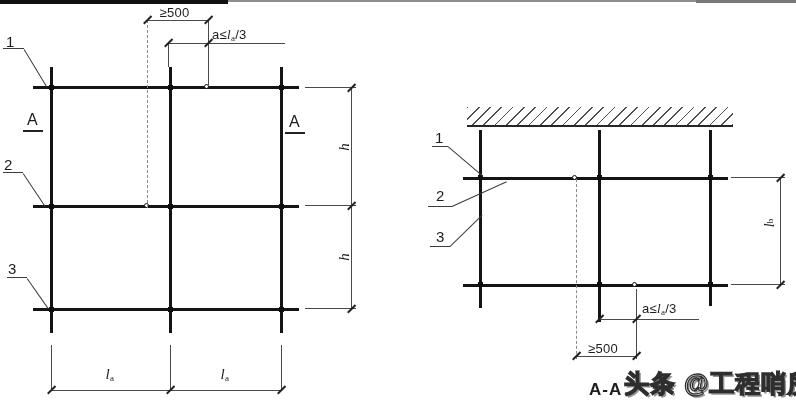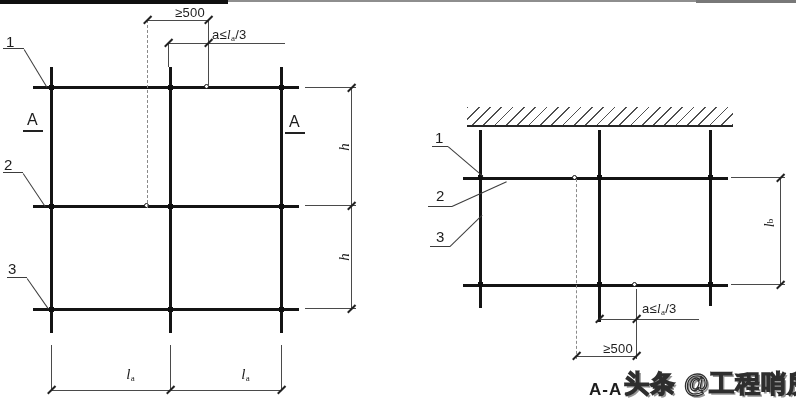--- a/index.html
+++ b/index.html
@@ -21,21 +21,21 @@
   .dot  { position:absolute; width:5px; height:5px; background:#0e0e0e; }
   .circ { position:absolute; width:5px; height:5px; border:1.5px solid #111;
           border-radius:50%; background:#fff; }
   
   .tk { position:absolute; width:11px; height:1.6px; background:#222;
         transform:rotate(-45deg); }
   
   .ld { position:absolute; height:1.3px; background:#3c3c3c; transform-origin:0 50%; }
   
   .dimtxt { position:absolute; font-size:13px; white-space:nowrap; letter-spacing:.3px; }
-  .ctr { text-align:right; }
+  .ctr { text-align:center; }
   .callout { position:absolute; font-size:15px; }
   .secmark { position:absolute; font-size:16px; border-bottom:2px solid #222;
              padding:0 5px 1px 4px; }
   .rot { display:flex; align-items:center; justify-content:center;
          transform:rotate(-90deg); }
   .it  { font-family:"Liberation Serif", serif; font-style:italic; }
   sub  { font-size:9px; vertical-align:-2px; font-family:"Liberation Serif", serif;
          font-style:normal; }
   .vartxt { font-size:15px; }
   .wall { position:absolute; border-bottom:2px solid #262626;

